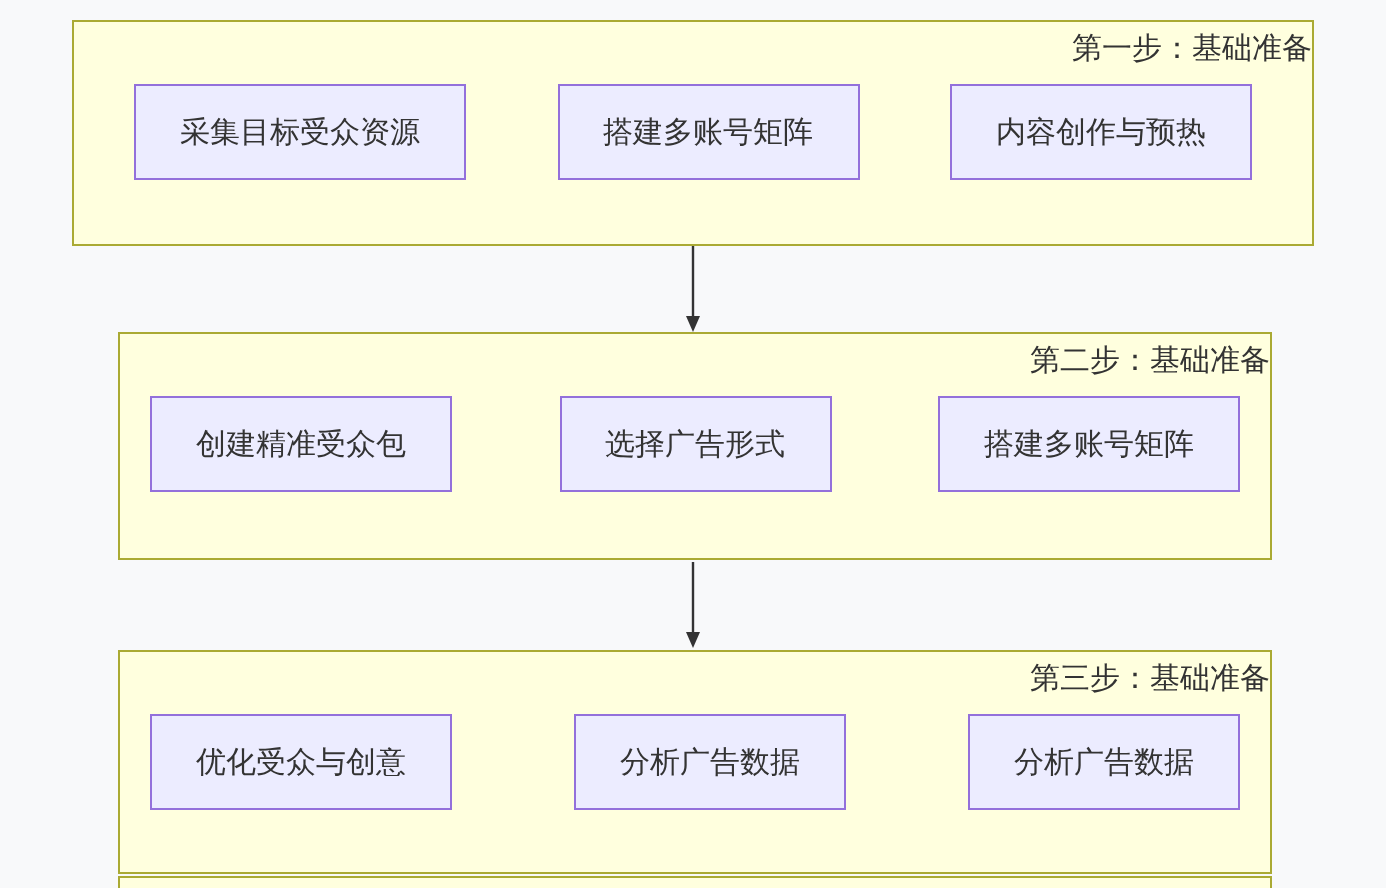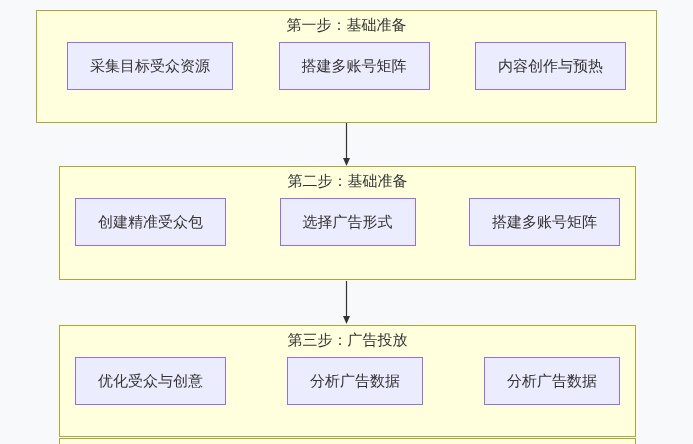--- a/index.html
+++ b/index.html
@@ -24,21 +24,21 @@
     background: var(--group-fill, #ffffde);
     border: 1px solid var(--group-border, #aaaa33);
     box-sizing: content-box;
   }
   .step-1 { left: 36px; top: 10px;  width: 619px; height: 111px; }
   .step-2 { left: 59px; top: 166px; width: 575px; height: 112px; }
   .step-3 { left: 59px; top: 325px; width: 575px; height: 110px; }
   .step-partial { left: 59px; top: 438px; width: 575px; height: 14px; }
   .step-title {
     margin-top: 4px;
-    text-align: center;
+    text-align: right;
     font-size: 15px;
     line-height: 20px;
     color: var(--text, #333333);
   }
   .node-row {
     display: flex;
     justify-content: space-between;
     align-items: flex-start;
     margin-top: 7px;
     padding: 0 15px;
@@ -81,21 +81,21 @@
   <div class="step-group step-2">
     <div class="step-title">第二步：基础准备</div>
     <div class="node-row">
       <div class="node">创建精准受众包</div>
       <div class="node">选择广告形式</div>
       <div class="node">搭建多账号矩阵</div>
     </div>
   </div>
 
   <div class="step-group step-3">
-    <div class="step-title">第三步：广告投放</div>
+    <div class="step-title">第三步：基础准备</div>
     <div class="node-row">
       <div class="node">优化受众与创意</div>
       <div class="node">分析广告数据</div>
       <div class="node">分析广告数据</div>
     </div>
   </div>
 
   <div class="step-group step-partial"></div>
 
   <svg class="connectors" viewBox="0 0 693 444" xmlns="http://www.w3.org/2000/svg">

